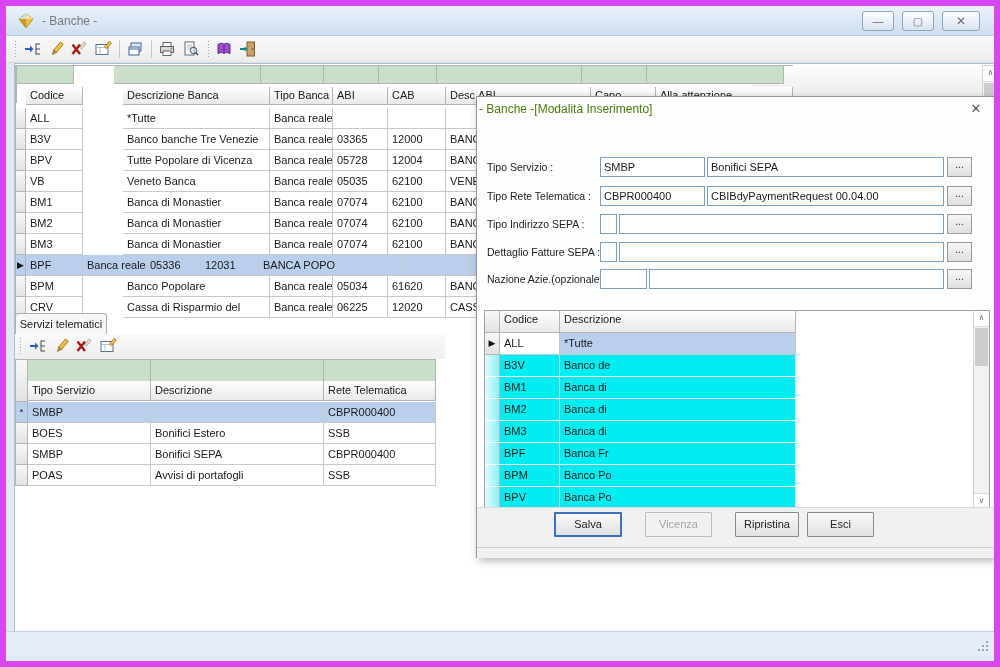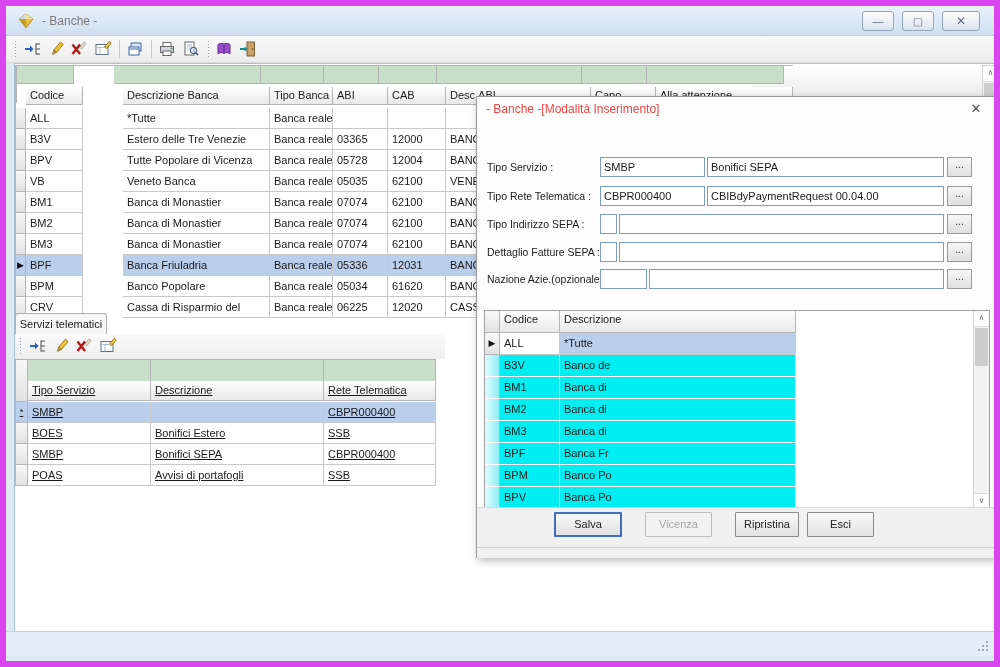--- a/index.html
+++ b/index.html
@@ -52,33 +52,33 @@
   
   .vsb{position:absolute;width:17px;background:#f2f2f2;border:1px solid #d4d4d4;}
   .vsb .sb-btn{height:16px;text-align:center;line-height:14px;font-size:8px;color:#707070;background:#fdfdfd;border-bottom:1px solid #dcdcdc;}
   .vsb .sb-btn.bottom{position:absolute;bottom:0;left:0;right:0;border-top:1px solid #dcdcdc;border-bottom:none;}
   .vsb .sb-thumb{margin:1px 1px;height:38px;background:#cdcdcd;border-radius:1px;}
 
   
   .tab{position:absolute;left:0;top:249px;width:92px;height:21px;background:#f6f6f6;border:1px solid #b0b0b0;border-bottom:none;
     border-radius:3px 3px 0 0;font-size:11px;line-height:20px;text-align:center;color:#222;}
   .subbar{position:absolute;left:0;top:270px;width:430px;height:25px;background:linear-gradient(#fafafa,#eeeeee);}
-  .bottom-grid{position:absolute;left:0;top:295px;border-left:1px solid #b4b4b4;border-top:1px solid #b4b4b4;text-decoration:underline;}
+  .bottom-grid{position:absolute;left:0;top:295px;border-left:1px solid #b4b4b4;border-top:1px solid #b4b4b4;}
   .bottom-grid .gc{height:22px;}
   .bottom-grid .hdr-r .hc{height:20px;line-height:19px;}
 
   
   .statusbar{position:absolute;left:0;bottom:5px;width:100%;height:25px;background:#e4edf8;border-top:1px solid #c2d2e4;}
   .grip{position:absolute;right:6px;bottom:5px;width:10px;height:10px;}
   .grip i{position:absolute;width:2px;height:2px;background:#9aa8b8;}
 
   
   .dialog{position:absolute;left:470px;top:90px;width:520px;height:462px;background:#fdfdfd;border:1px solid #979797;
     box-shadow:2px 3px 8px rgba(0,0,0,.28);z-index:10;}
-  .dlg-title{position:absolute;left:0;top:0;width:100%;height:25px;background:#fdfdfd;font-size:12px;line-height:25px;padding-left:9px;color:#ef4444;}
+  .dlg-title{position:absolute;left:0;top:0;width:100%;height:25px;background:#fdfdfd;font-size:12px;line-height:25px;padding-left:2px;color:#4d7c0f;}
   .dlg-close{position:absolute;right:10px;top:3px;width:18px;height:18px;text-align:center;line-height:18px;font-size:13px;color:#555;}
   .fld-label{position:absolute;left:10px;height:20px;line-height:20px;font-size:10.5px;color:#222;white-space:nowrap;}
   .fld-box{position:absolute;height:20px;border:1px solid #7a9ebc;background:#fff;font-size:11px;line-height:18px;padding:0 3px;overflow:hidden;white-space:nowrap;}
   .fld-browse{position:absolute;width:25px;height:20px;border:1px solid #9a9a9a;background:linear-gradient(#f6f6f6,#dfdfdf);
     text-align:center;line-height:14px;font-size:10px;color:#333;}
   .instr-strip{position:absolute;left:0;top:188px;width:518px;height:25px;background:#f1f1f1;border-top:1px solid #d8d8d8;
     font-size:11px;line-height:25px;padding-left:10px;color:#222;}
   .dlg-gridwrap{position:absolute;left:7px;top:213px;width:506px;height:200px;border:1px solid #a0a0a0;background:#fff;overflow:hidden;}
   .dlg-grid{position:absolute;left:0;top:0;}
   .dlg-grid .r{height:22px;line-height:21px;}
@@ -227,21 +227,21 @@
         <div class="c c3">Banca reale</div>
         <div class="c c4"></div>
         <div class="c c5"></div>
         <div class="c c6"></div>
         <div class="c c7"></div>
         <div class="c c8"></div>
       </div>
       <div class="r">
         <div class="c mk cm"></div>
         <div class="c c1">B3V</div>
-        <div class="c c2">Estero delle Tre Venezie</div>
+        <div class="c c2">Banco banche Tre Venezie</div>
         <div class="c c3">Banca reale</div>
         <div class="c c4">03365</div>
         <div class="c c5">12000</div>
         <div class="c c6">BANCO DELL</div>
         <div class="c c7"></div>
         <div class="c c8"></div>
       </div>
       <div class="r">
         <div class="c mk cm"></div>
         <div class="c c1">BPV</div>
@@ -293,21 +293,20 @@
         <div class="c c3">Banca reale</div>
         <div class="c c4">07074</div>
         <div class="c c5">62100</div>
         <div class="c c6">BANCA DI MO</div>
         <div class="c c7"></div>
         <div class="c c8"></div>
       </div>
       <div class="r sel">
         <div class="c mk cm">▶</div>
         <div class="c c1">BPF</div>
-        <div class="c c2">Banca Friuladria</div>
         <div class="c c3">Banca reale</div>
         <div class="c c4">05336</div>
         <div class="c c5">12031</div>
         <div class="c c6">BANCA POPO</div>
         <div class="c c7"></div>
         <div class="c c8"></div>
       </div>
       <div class="r">
         <div class="c mk cm"></div>
         <div class="c c1">BPM</div>

